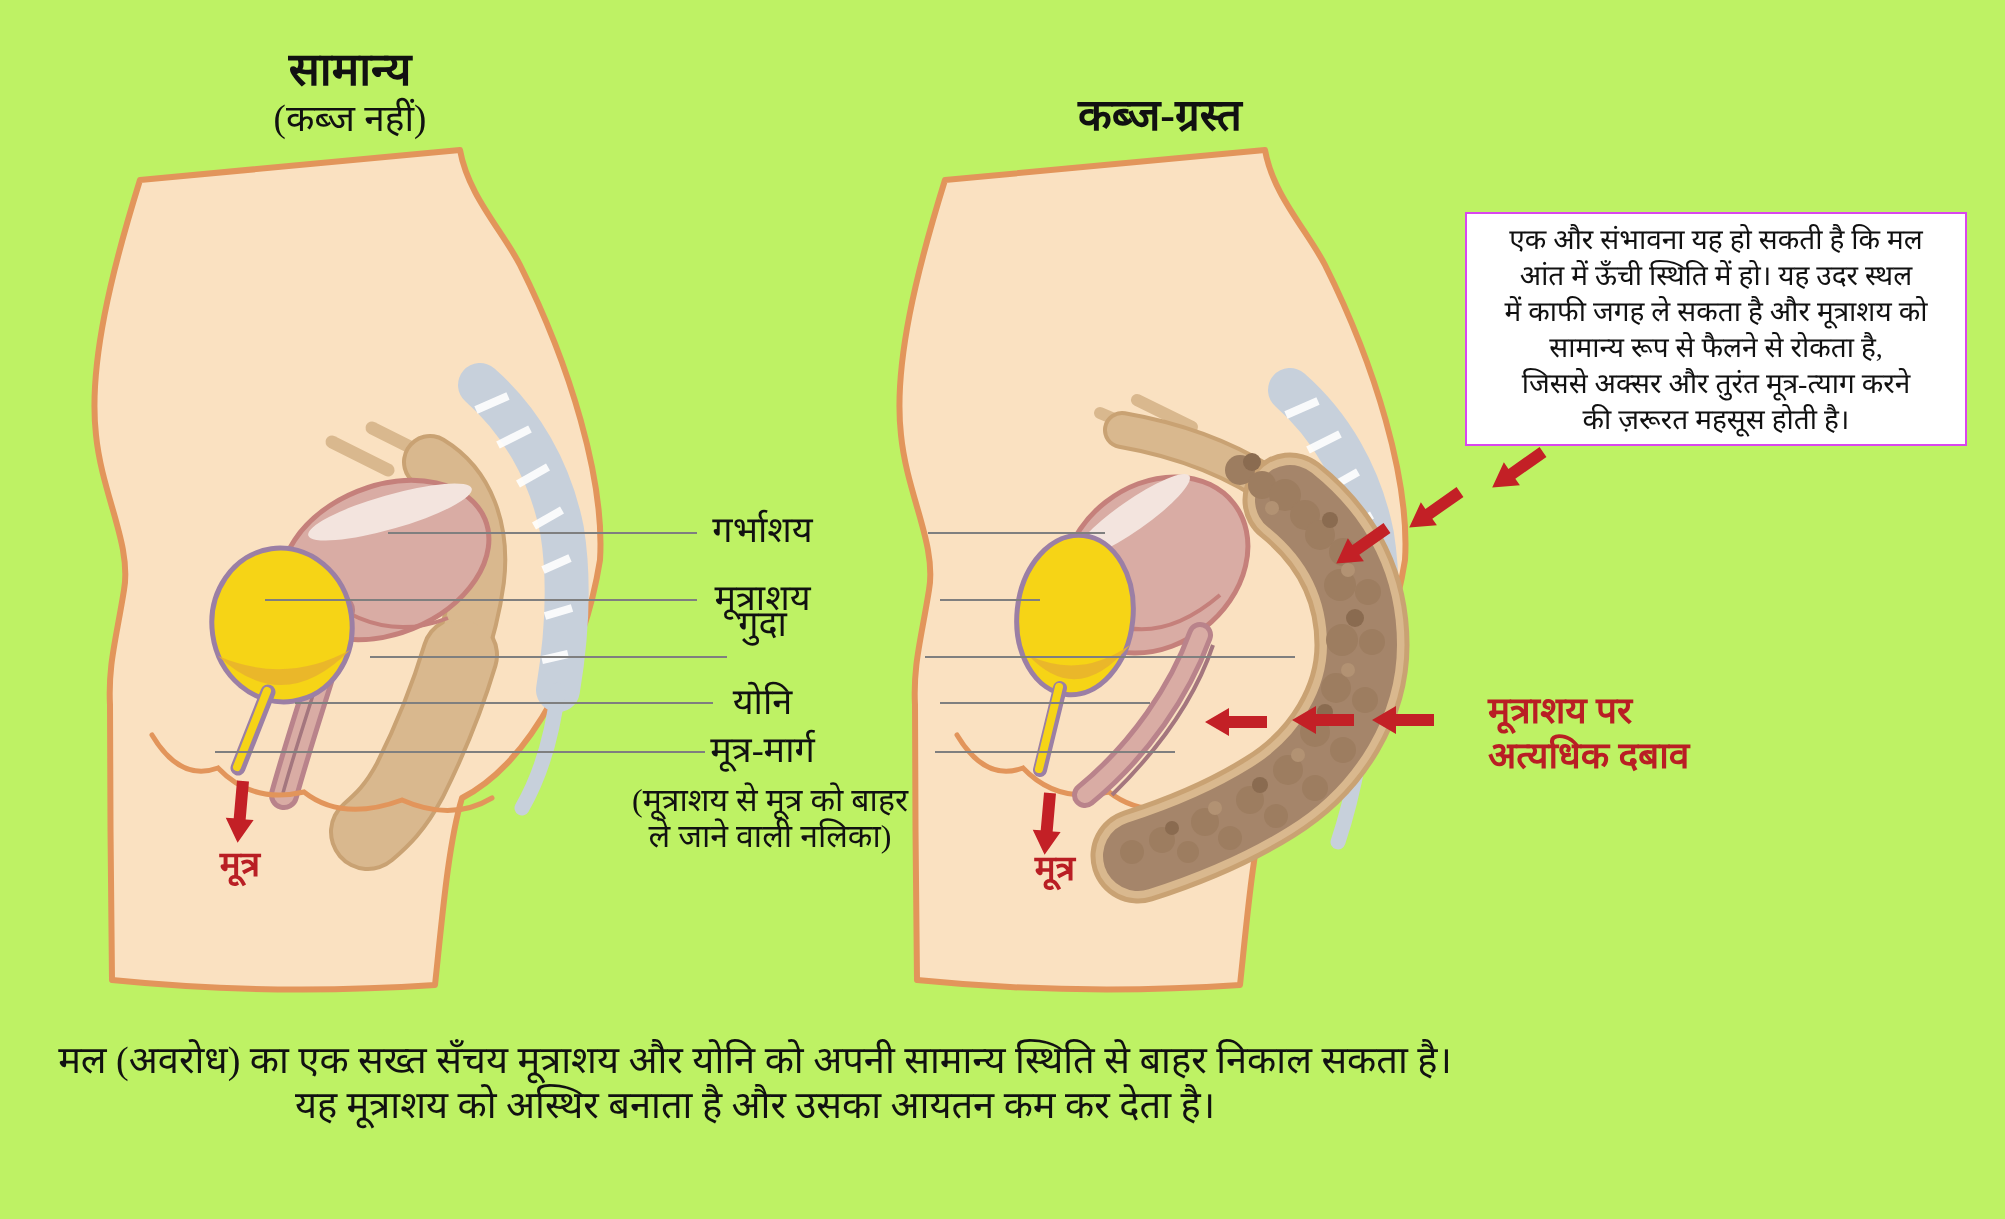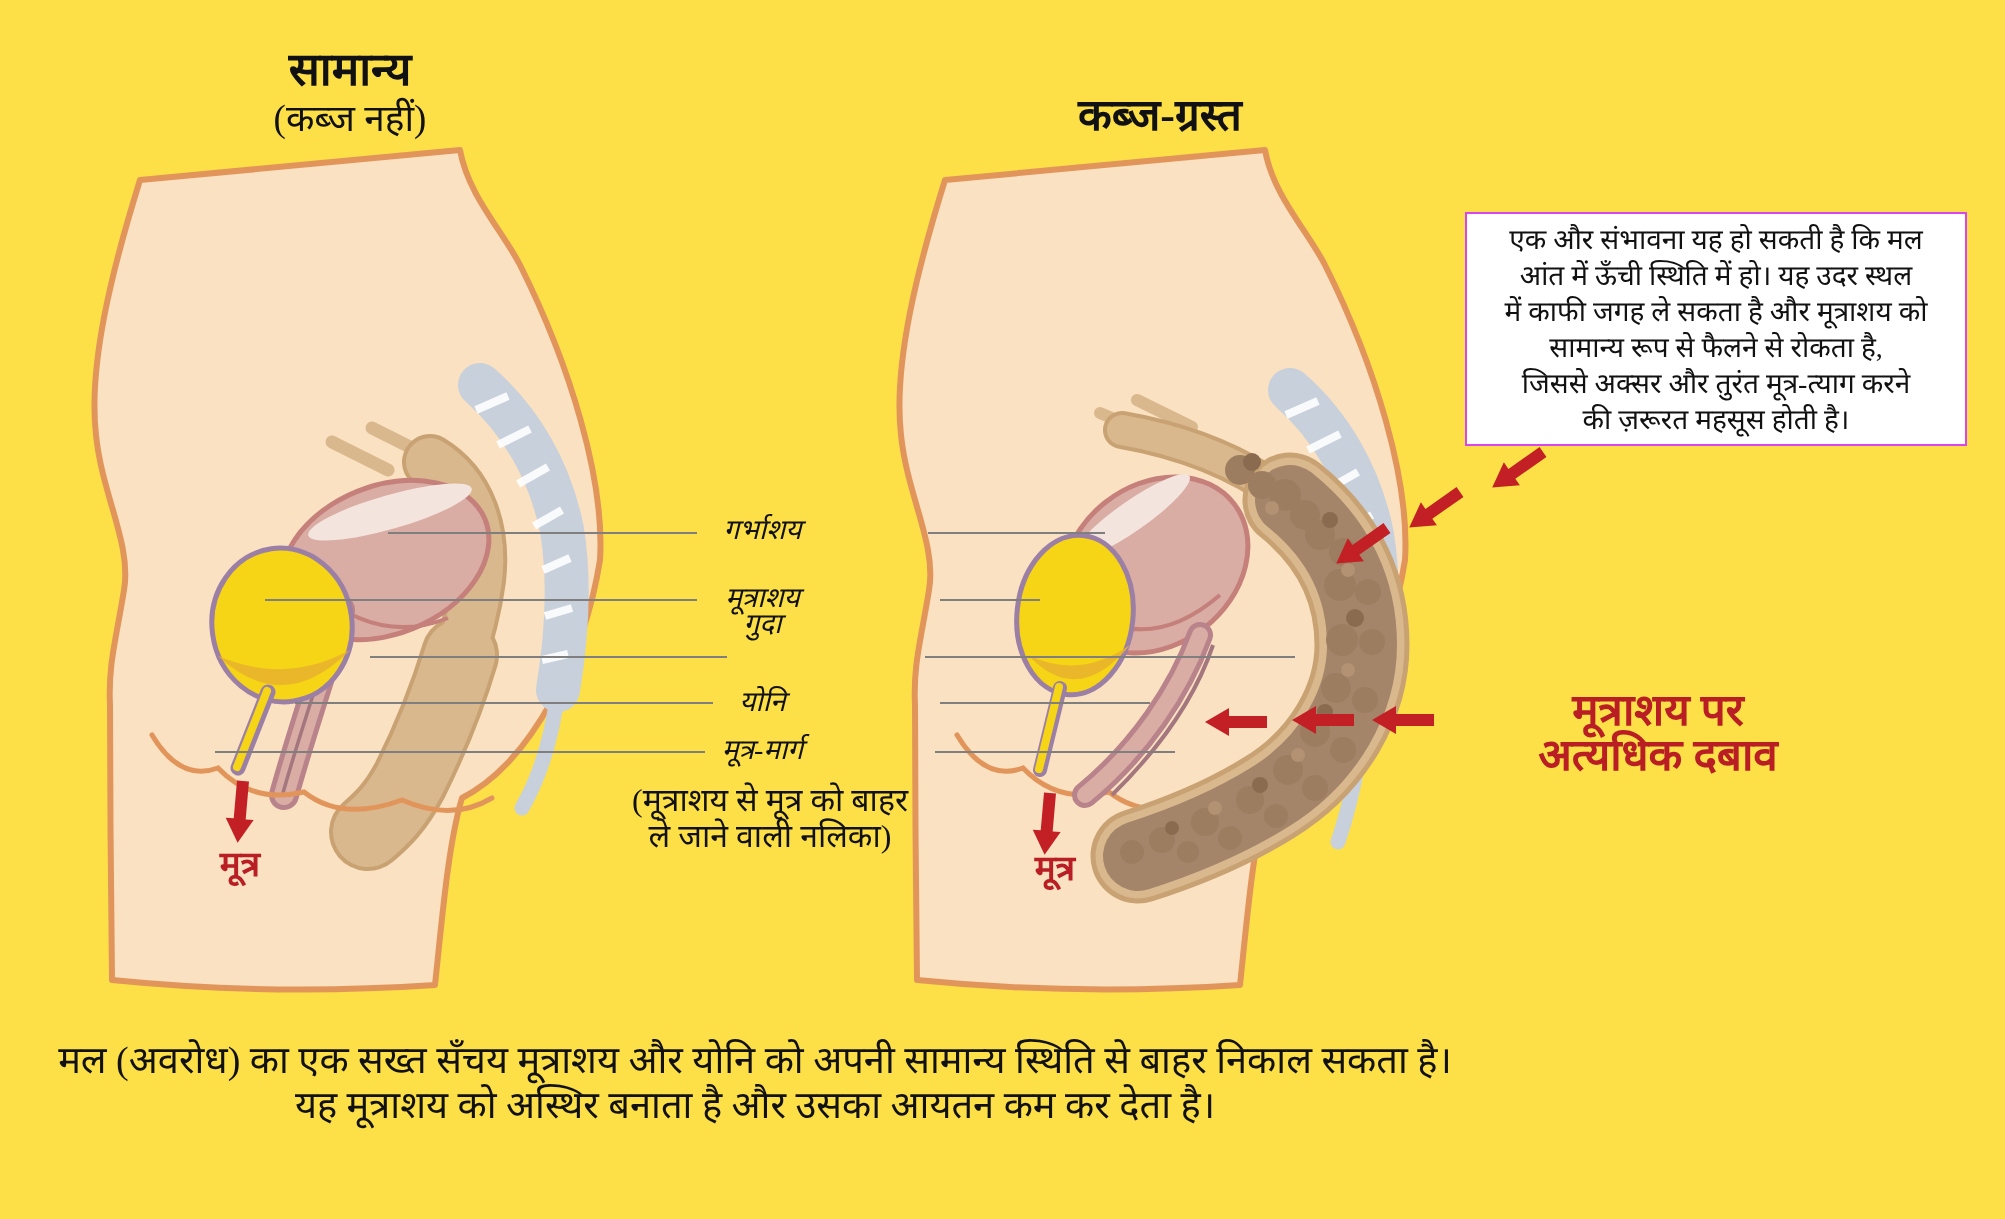--- a/index.html
+++ b/index.html
@@ -1,27 +1,27 @@
 <!DOCTYPE html>
 <html><head>
 <meta charset="utf-8">
 <style>
   html,body{margin:0;padding:0;background:#fff;}
-  #stage{position:relative;width:2005px;height:1219px;background:#fde047;overflow:hidden;
+  #stage{position:relative;width:2005px;height:1219px;background:#bef264;overflow:hidden;
          font-family:"Liberation Serif","DejaVu Serif",serif;color:#111;}
   .abs{position:absolute;}
   .ctr{text-align:center;}
   .ttl{font-weight:bold;font-size:46px;line-height:52px;}
   .sub{font-size:37px;line-height:42px;}
-  .lbl{font-size:28px;line-height:42px;font-style:italic;}
+  .lbl{font-size:36px;line-height:42px;}
   .note{font-size:32px;line-height:36px;}
   .leader{position:absolute;height:2px;background:#7f7f7f;}
   .red{color:#b91e24;font-weight:bold;}
   .urine{font-size:35px;line-height:38px;}
-  .pressure{font-size:44px;line-height:45px;text-align:center;}
+  .pressure{font-size:37px;line-height:45px;}
   .capline{font-size:38px;line-height:45px;}
   .infobox{border:2px solid #d946ef;background:#fff;padding:8px 4px 6px 4px;
            font-size:28px;line-height:36px;}
   svg{position:absolute;overflow:visible;}
 </style>
 </head>
 <body>
 
 <div id="stage">
 

